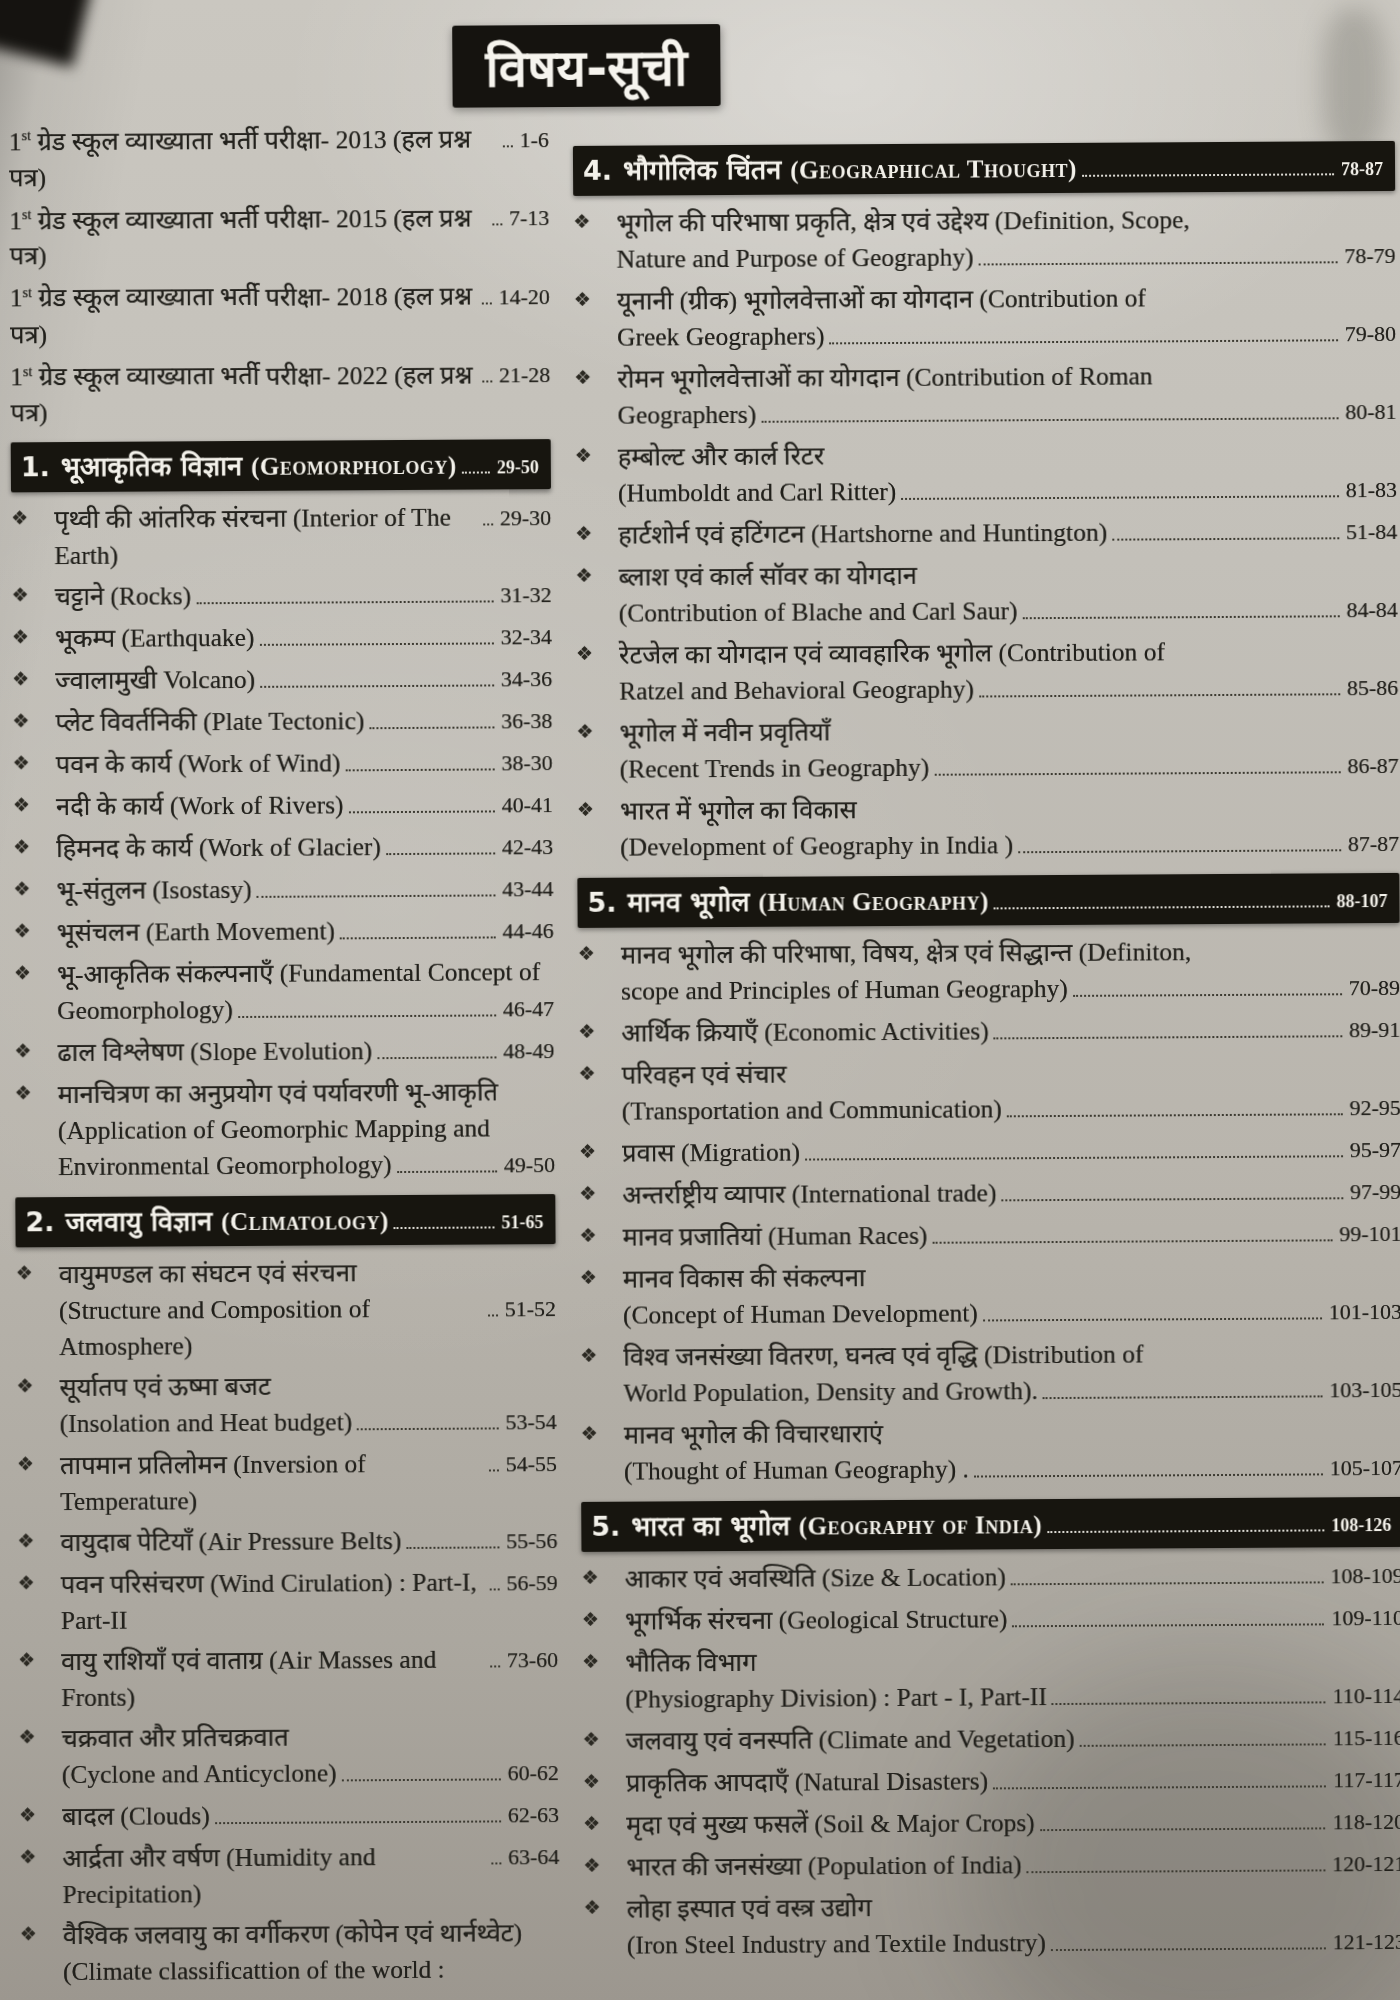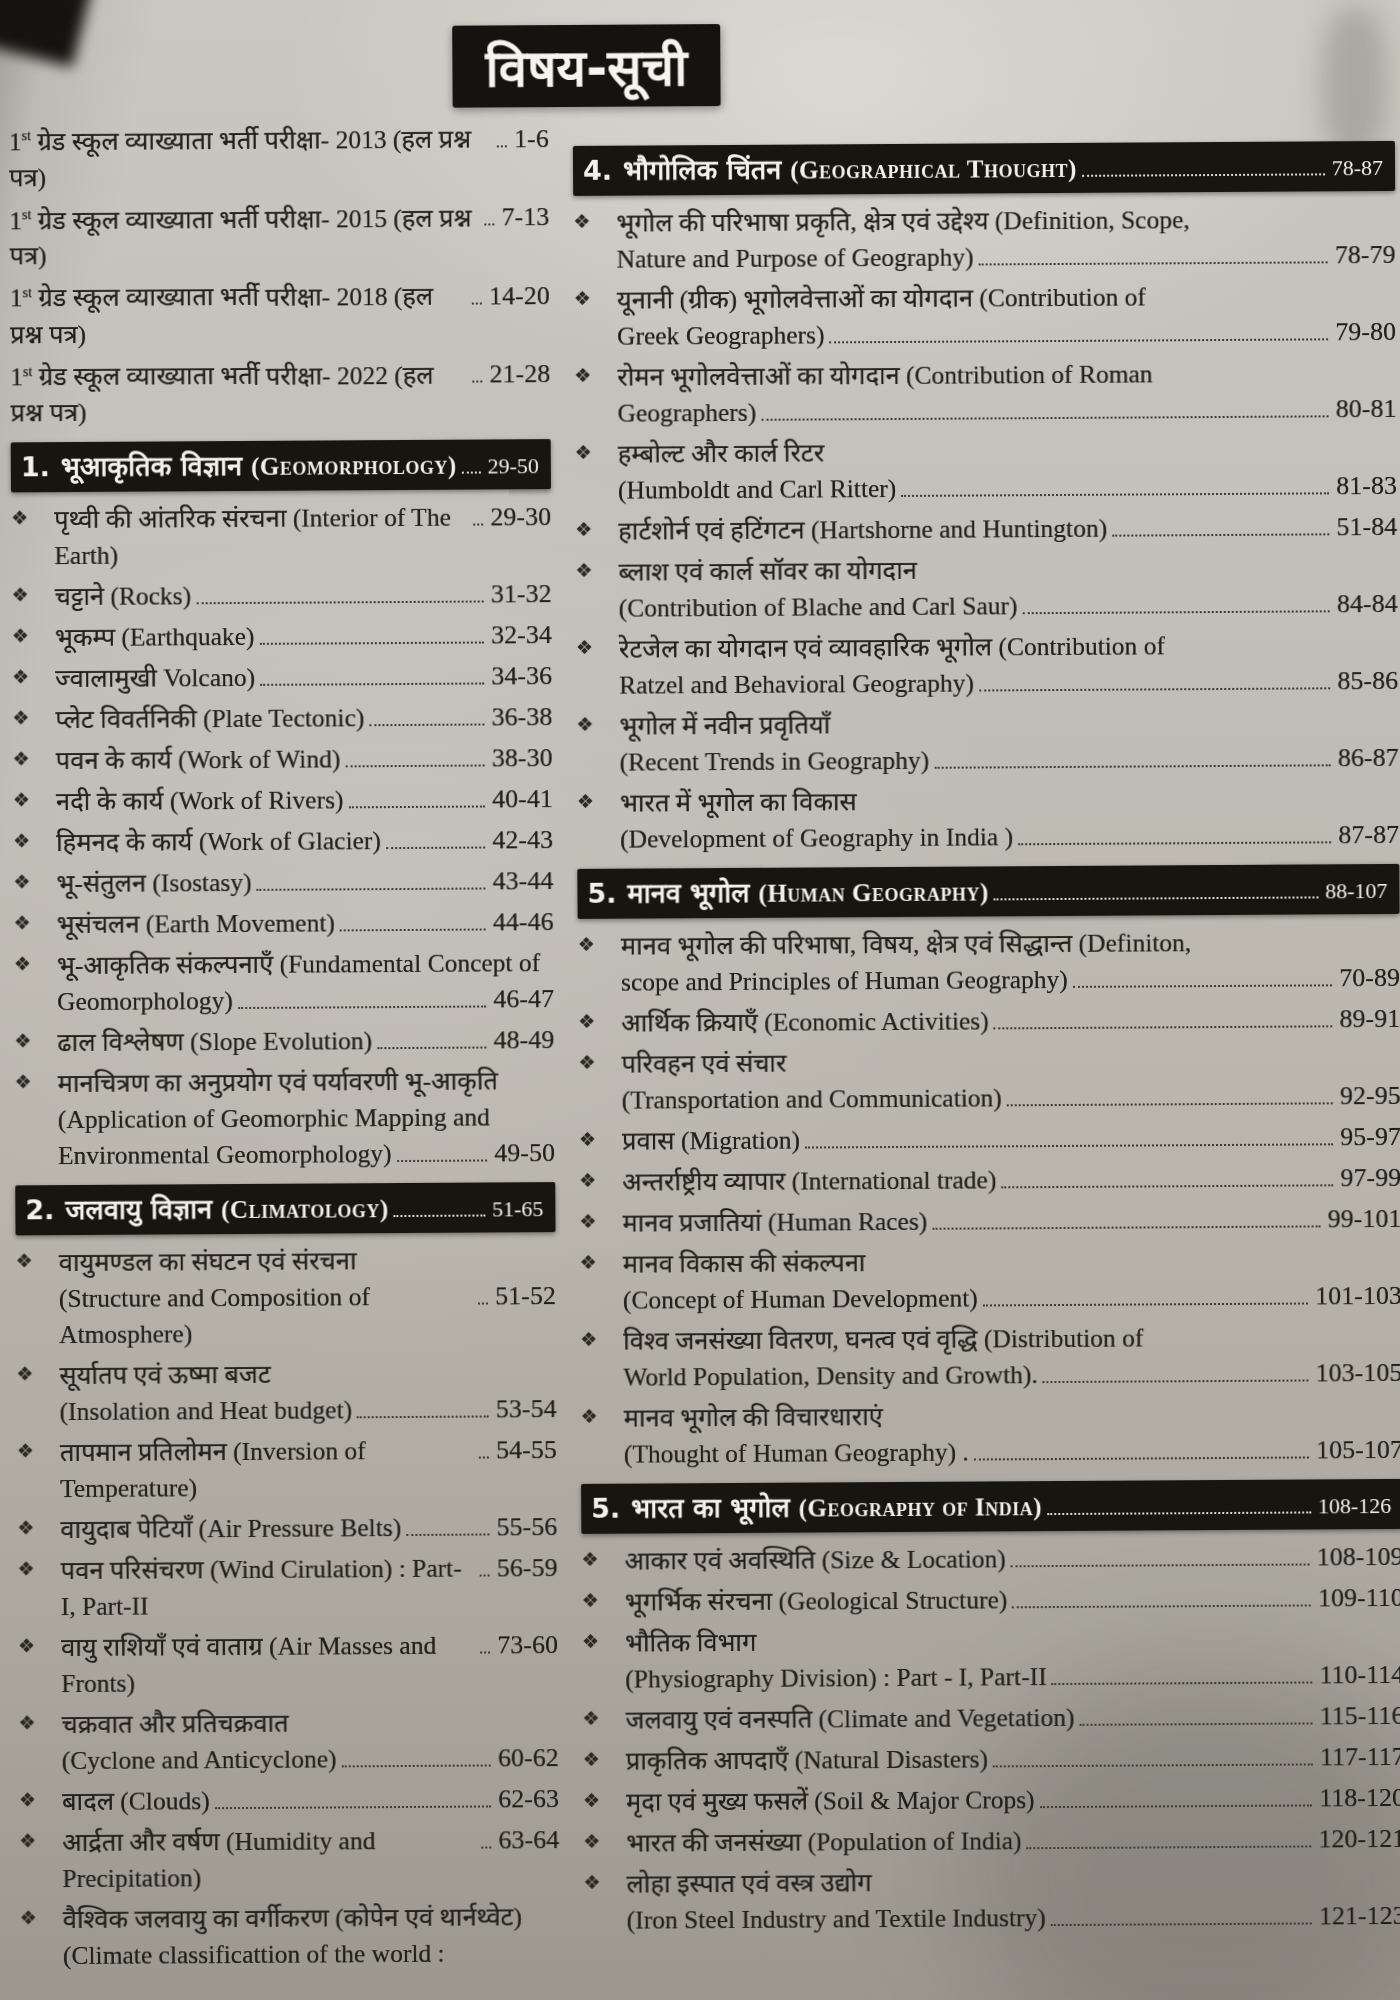--- a/index.html
+++ b/index.html
@@ -32,33 +32,33 @@
   }
 
   .col{position:absolute;}
   #col-left{left:8px;top:114px;width:540px;}
   #col-right{left:572px;top:134px;width:822px;}
 
   .exam-row{display:flex;align-items:baseline;font-size:25.5px;line-height:36px;margin-bottom:1px;}
   .exam-row .txt{min-width:0;}
   .exam-row sup{font-size:0.55em;}
   .dots{flex:1;min-width:10px;border-bottom:2.5px dotted #3c3a31;height:19px;margin:0 5px;}
-  .pg{white-space:nowrap;font-size:26px;margin-left:2px;}
+  .pg{white-space:nowrap;font-size:22px;margin-left:2px;}
 
   .section{margin-top:11px;}
   .header-box{
     display:flex;align-items:baseline;background:#17150f;color:#f3f1ea;
     padding:5px 12px 8px 10px;border-radius:2px;box-shadow:0 2px 5px rgba(0,0,0,0.4);
     margin-bottom:10px;
   }
   .header-box .num{font-weight:bold;font-size:27px;margin-right:11px;font-family:"DejaVu Sans",sans-serif;}
   .header-box .h-hindi{font-weight:bold;font-size:27px;font-family:"DejaVu Sans",sans-serif;}
   .header-box .h-eng{font-variant:small-caps;font-size:25px;margin-left:9px;letter-spacing:0.5px;font-weight:bold;}
   .header-box .dots{border-bottom-color:rgba(243,241,234,0.9);height:16px;}
-  .header-box .pg{font-weight:normal;font-size:22px;}
+  .header-box .pg{font-weight:bold;font-size:18px;}
 
   .item{display:flex;margin-bottom:5px;}
   .bullet{width:43px;flex:none;font-size:19px;padding-top:4px;color:#2b2922;font-family:"DejaVu Sans",sans-serif;}
   .item-body{flex:1;min-width:0;font-size:25.5px;line-height:36px;}
   .iline{display:block;}
   .iline-last{display:flex;align-items:baseline;}
   .iline-last .txt{min-width:0;}
 </style>
 </head>
 <body>

